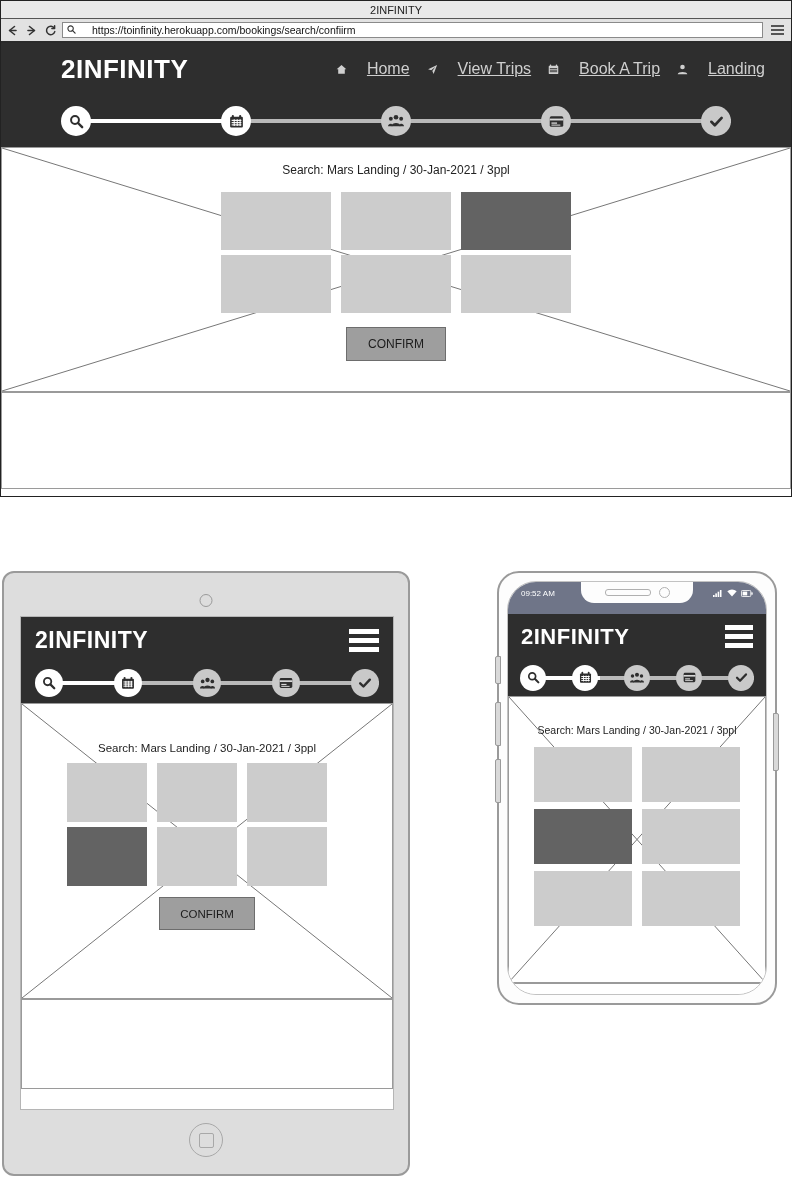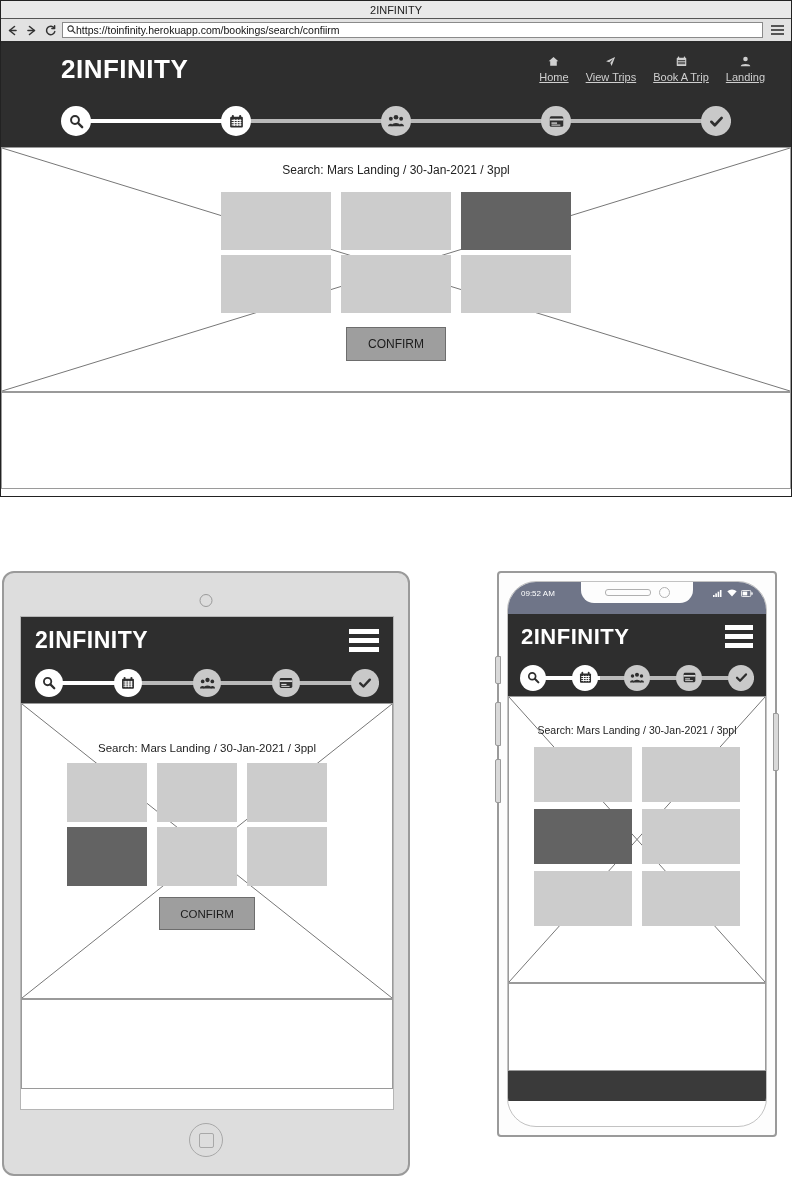--- a/index.html
+++ b/index.html
@@ -23,42 +23,42 @@
     font-size:11px;color:#222;box-sizing:border-box;
   }
   #browser-toolbar{
     height:24px;background:#e2e2e2;border-bottom:2px solid #2b2b2b;
     display:flex;align-items:center;padding:0 4px;box-sizing:border-box;gap:5px;
   }
   .nav-btn{width:14px;height:16px;display:flex;align-items:center;justify-content:center;
     font-size:14px;color:#333;cursor:pointer;line-height:1;}
   #url-bar{
     flex:1;height:16px;background:#fff;border:1px solid #8a8a8a;
-    display:flex;align-items:center;gap:0;padding:0 4px;box-sizing:border-box;
+    display:flex;align-items:center;gap:16px;padding:0 4px;box-sizing:border-box;
     font-size:10.5px;color:#111;
   }
   #browser-menu-icon{width:16px;height:16px;display:flex;flex-direction:column;
     justify-content:center;gap:2px;cursor:pointer;padding-left:3px;}
   #browser-menu-icon i{display:block;height:2px;background:#555;width:13px;}
 
   
   .site-header{
     background:#2e2e2e;display:flex;align-items:center;
     justify-content:space-between;box-sizing:border-box;
   }
   #desktop-header{height:52px;padding:0 26px 0 60px;}
   .brand{
     color:#fff;font-weight:bold;letter-spacing:0.5px;
     font-family:"Liberation Sans",sans-serif;
   }
   #desktop-header .brand{font-size:26px;}
   .site-nav{display:flex;align-items:center;gap:17px;}
   .nav-link{
-    display:flex;align-items:center;gap:4px;color:#cfcfcf;
-    font-size:11px;text-decoration:none;cursor:pointer;flex-direction:column;
+    display:flex;align-items:center;gap:20px;color:#cfcfcf;
+    font-size:16px;text-decoration:none;cursor:pointer;
   }
   .nav-link .lbl{text-decoration:underline;}
   .nav-ico{width:11px;height:11px;display:inline-block;}
   .nav-ico svg{display:block;}
 
   
   .stepper{
     background:#2e2e2e;position:relative;display:flex;align-items:center;
     box-sizing:border-box;
   }
@@ -126,22 +126,22 @@
   #tablet-footer{height:90px;}
   #tablet-home-btn{
     position:absolute;left:50%;bottom:17px;transform:translateX(-50%);
     width:32px;height:32px;border:1.5px solid #a8a8a8;border-radius:50%;
     display:flex;align-items:center;justify-content:center;cursor:pointer;
   }
   #tablet-home-btn i{display:block;width:13px;height:13px;border:1.5px solid #a8a8a8;border-radius:2px;}
 
   
   #phone-device{
-    position:absolute;left:497px;top:571px;width:280px;height:566px;
-    background:#fdfdfd;border:2.5px solid #9a9a9a;border-radius:4px;box-sizing:border-box;
+    position:absolute;left:497px;top:571px;width:280px;height:434px;
+    background:#fdfdfd;border:2.5px solid #9a9a9a;border-radius:22px;box-sizing:border-box;
   }
   #phone-inner{
     position:absolute;left:8px;top:8px;right:8px;bottom:8px;
     border:1.5px solid #c2c2c2;border-radius:29px;overflow:hidden;background:#fff;
   }
   #phone-statusbar{
     height:32px;background:#6f7588;position:relative;
     display:flex;align-items:flex-start;justify-content:space-between;
     padding:7px 13px 0 13px;box-sizing:border-box;color:#fff;font-size:8px;
   }

